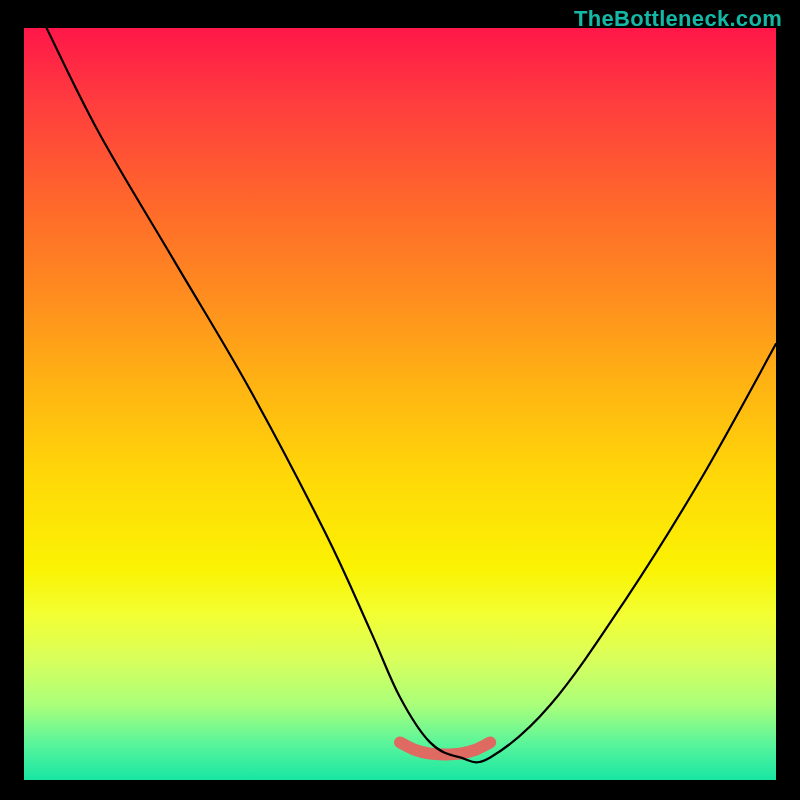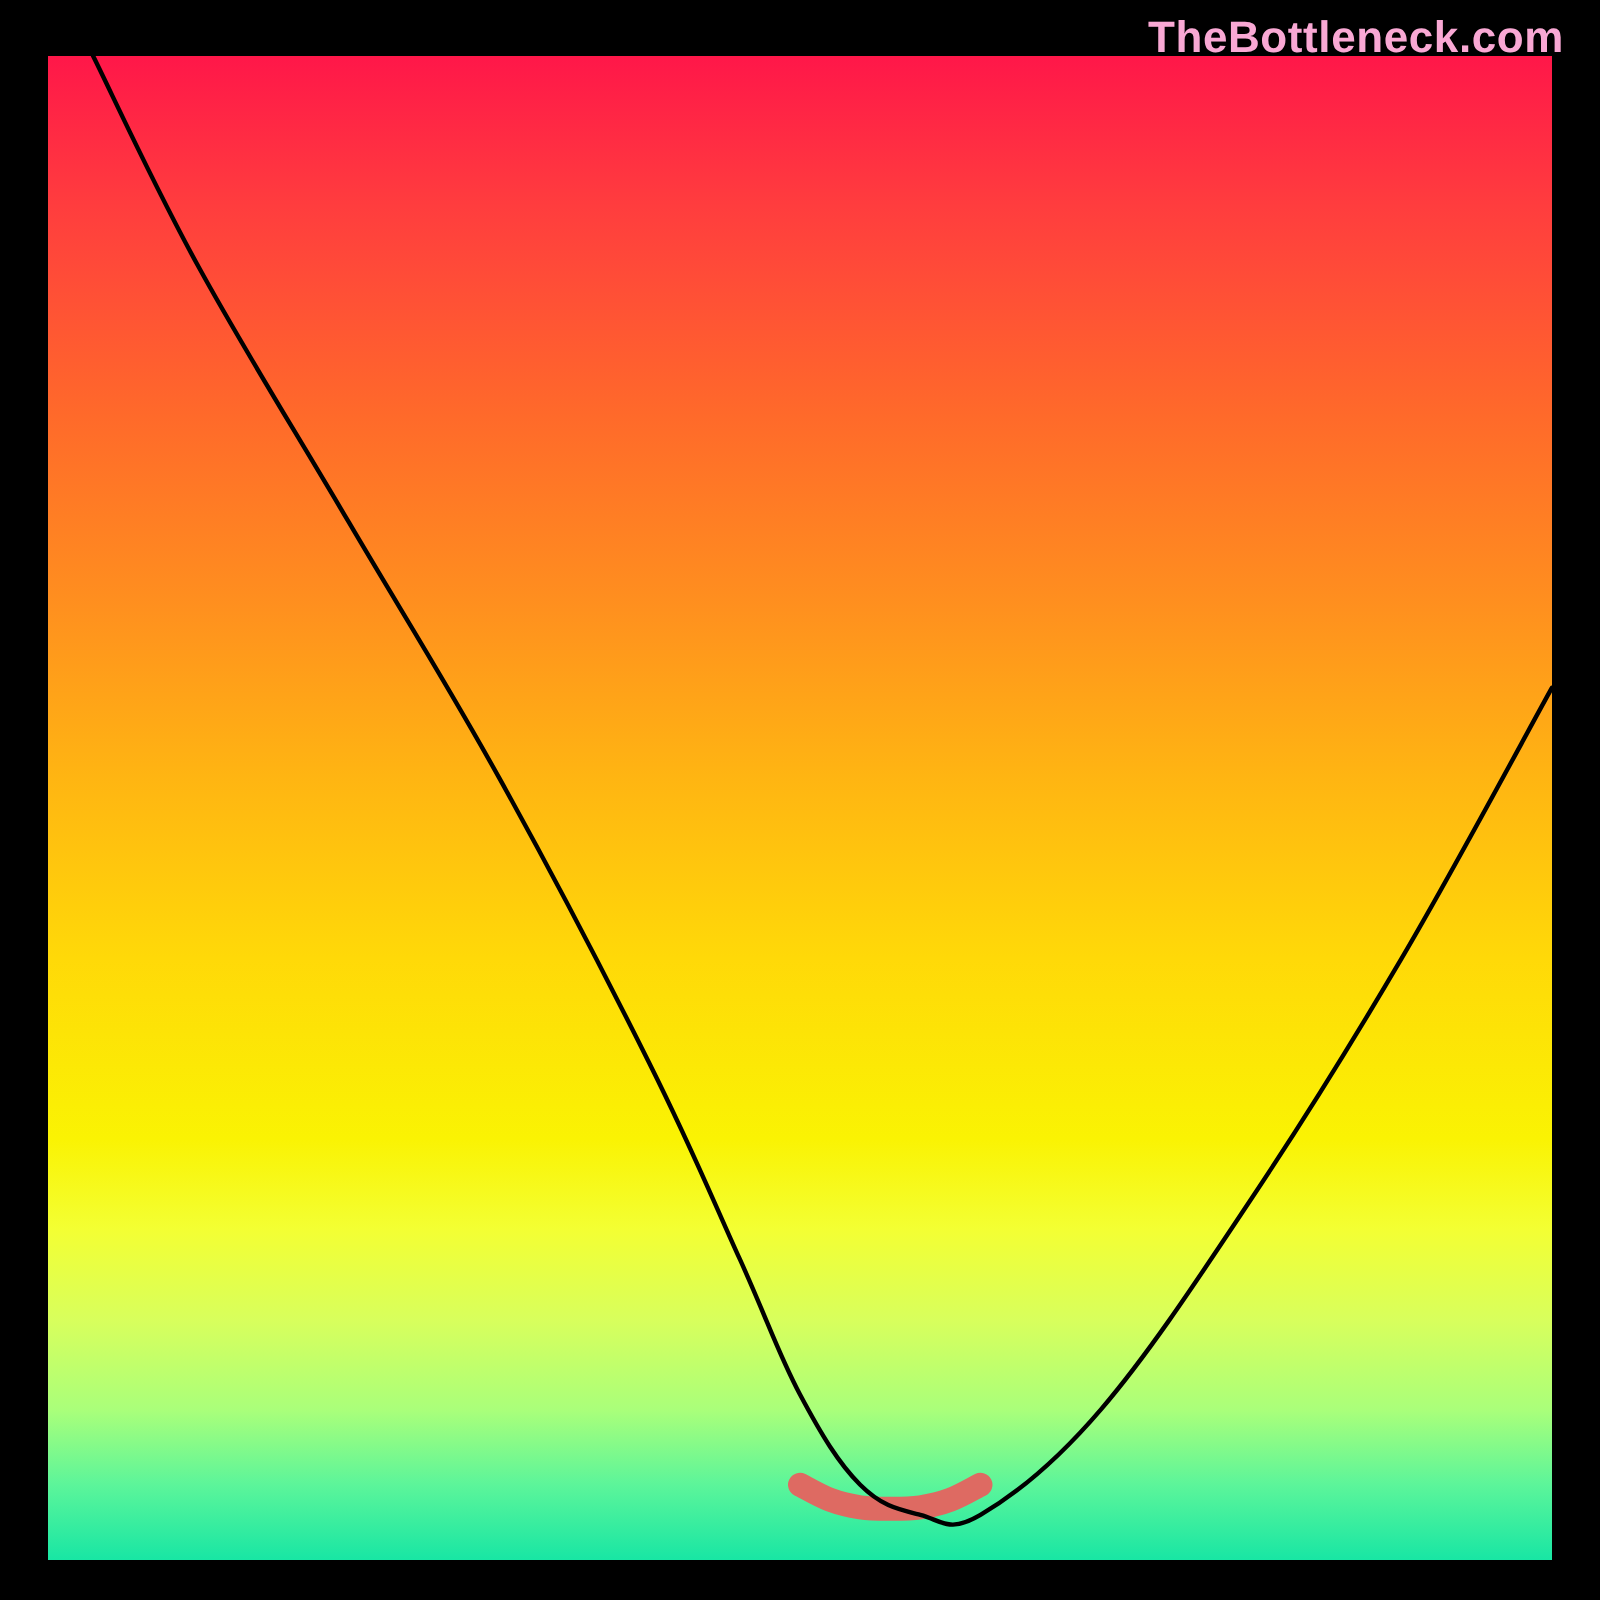--- a/index.html
+++ b/index.html
@@ -14,21 +14,21 @@
   .frame {
     position: relative;
     width: 800px;
     height: 800px;
     background: #000;
   }
   .watermark {
     position: absolute;
     top: 6px;
     right: 18px;
-    color: #f9a8d4;
+    color: #14b8a6;
     font-size: 22px;
     font-weight: 600;
     letter-spacing: 0.3px;
     z-index: 10;
   }
   .plot-area {
     position: absolute;
     left: 24px;
     top: 28px;
     width: 752px;

